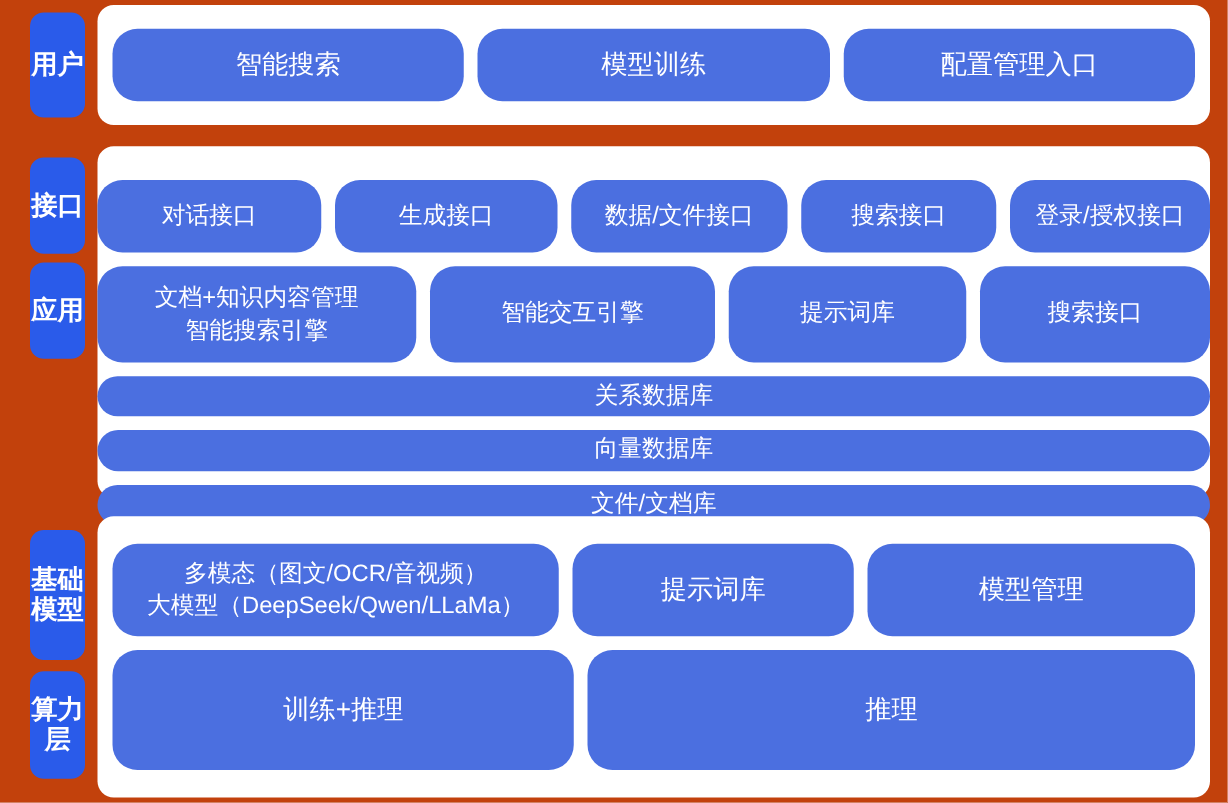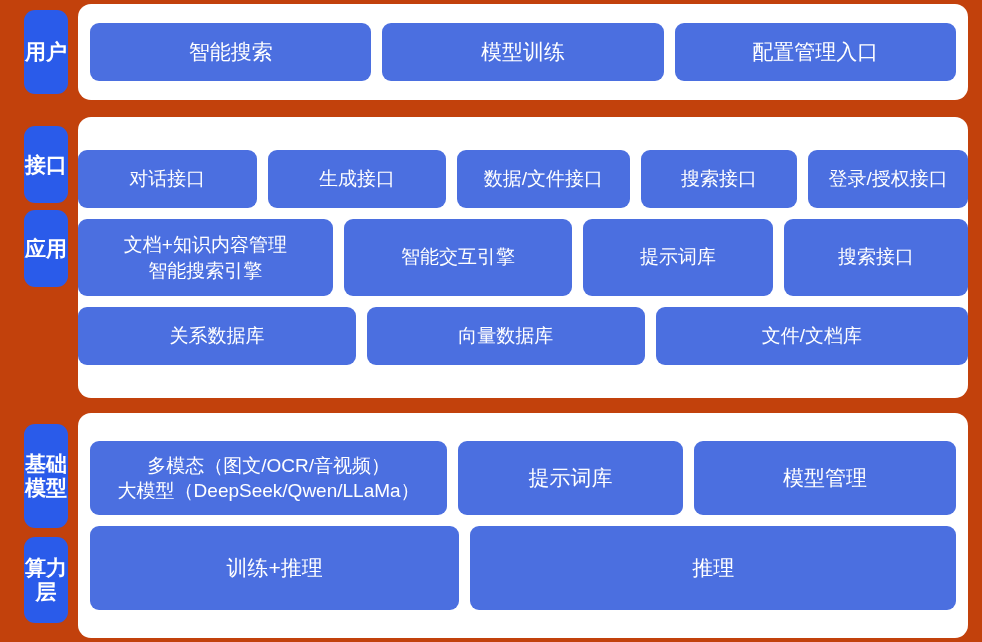--- a/index.html
+++ b/index.html
@@ -79,21 +79,21 @@
     display: flex;
     align-items: stretch;
     gap: 11px;
     padding: 0 0;
   }
   .row + .row { margin-top: 11px; }
 
   
   .box {
     background: #4b6fe0;
-    border-radius: 9px;
+    border-radius: 20px;
     color: #ffffff;
     display: flex;
     align-items: center;
     justify-content: center;
     text-align: center;
     font-size: 19px;
     line-height: 1.28;
     box-sizing: border-box;
     padding: 4px 6px;
     white-space: pre-line;
@@ -105,21 +105,21 @@
   .band-users .box { flex: 1 1 0; font-size: 21px; }
 
   
   .band-middle .rail { justify-content: flex-start; padding-top: 9px; gap: 7px; }
   .band-middle .rail-tab.t-0 { height: 77px; }
   .band-middle .rail-tab.t-1 { height: 77px; }
   .band-middle .rail-tab.t-2 { height: 108px; }
   .band-middle .card { padding: 0 0; }
   .band-middle .row-interfaces { height: 58px; }
   .band-middle .row-apps { height: 77px; }
-  .band-middle .row-data { height: 58px; }
+  .band-middle .row-data { height: 70px; flex-direction: column; }
   .band-middle .box { flex: 1 1 0; }
 
   .band-middle .row-interfaces .box { font-size: 19px; }
   .band-middle .row-apps .box { font-size: 19px; }
   .band-middle .row-data .box { font-size: 19px; }
 
   
   .band-middle .row-interfaces .box:nth-child(1) { flex-grow: 1.06; }
   .band-middle .row-interfaces .box:nth-child(2) { flex-grow: 1.06; }
   .band-middle .row-interfaces .box:nth-child(3) { flex-grow: 1.02; }
@@ -134,21 +134,21 @@
   .band-middle .row-data .box:nth-child(1) { flex-grow: 1; }
   .band-middle .row-data .box:nth-child(2) { flex-grow: 1; }
   .band-middle .row-data .box:nth-child(3) { flex-grow: 1.13; }
 
   
   .band-base .rail { justify-content: flex-start; padding-top: 11px; gap: 9px; }
   .band-base .rail-tab.t-0 { height: 104px; }
   .band-base .rail-tab.t-1 { height: 86px; }
   .band-base .card { padding: 0 12px; }
   .band-base .row-models { height: 74px; }
-  .band-base .row-compute { height: 84px; }
+  .band-base .row-compute { height: 96px; }
   .band-base .box { flex: 1 1 0; }
 
   .band-base .row-models .box:nth-child(1) { flex-grow: 1.38; font-size: 19px; }
   .band-base .row-models .box:nth-child(2) { flex-grow: 0.85; font-size: 21px; }
   .band-base .row-models .box:nth-child(3) { flex-grow: 1.00; font-size: 21px; }
 
   .band-base .row-compute .box:nth-child(1) { flex-grow: 0.86; font-size: 21px; }
   .band-base .row-compute .box:nth-child(2) { flex-grow: 1.14; font-size: 21px; }
 
   .multiline { line-height: 1.32; }

